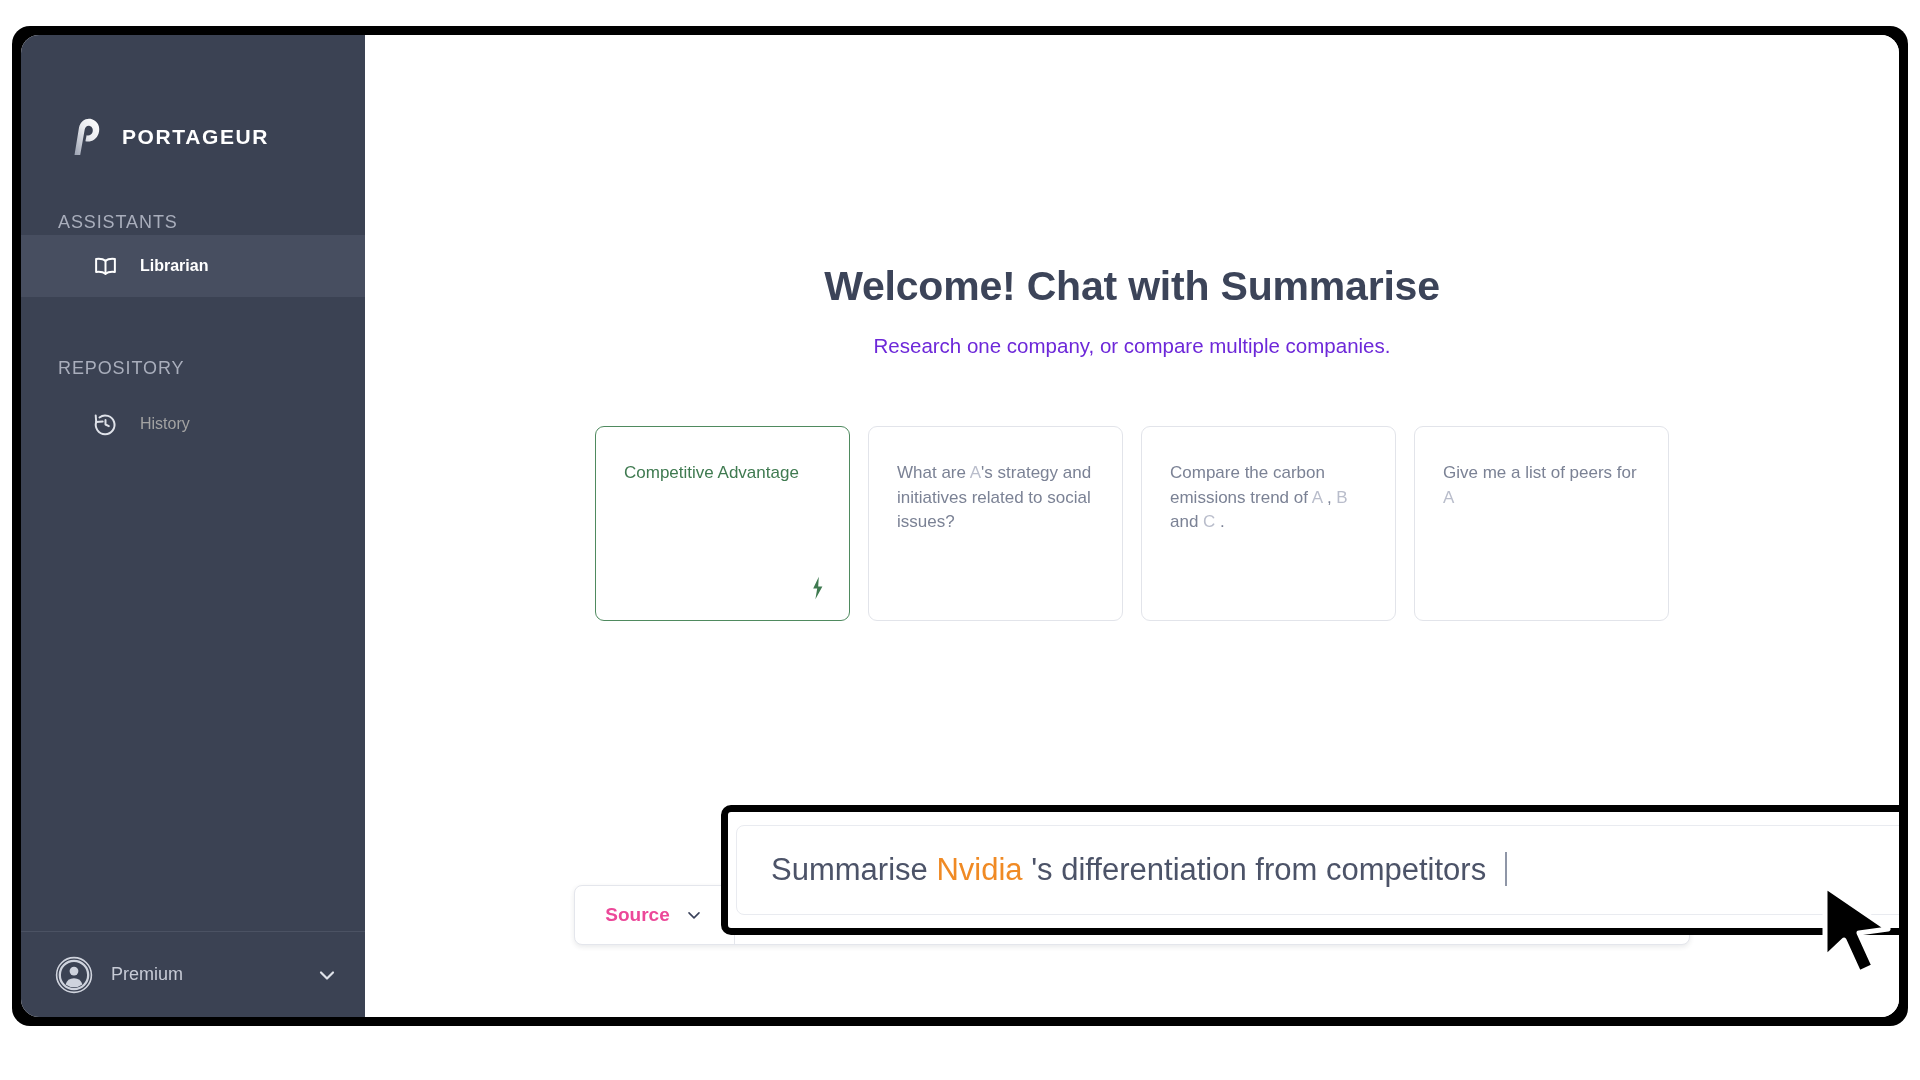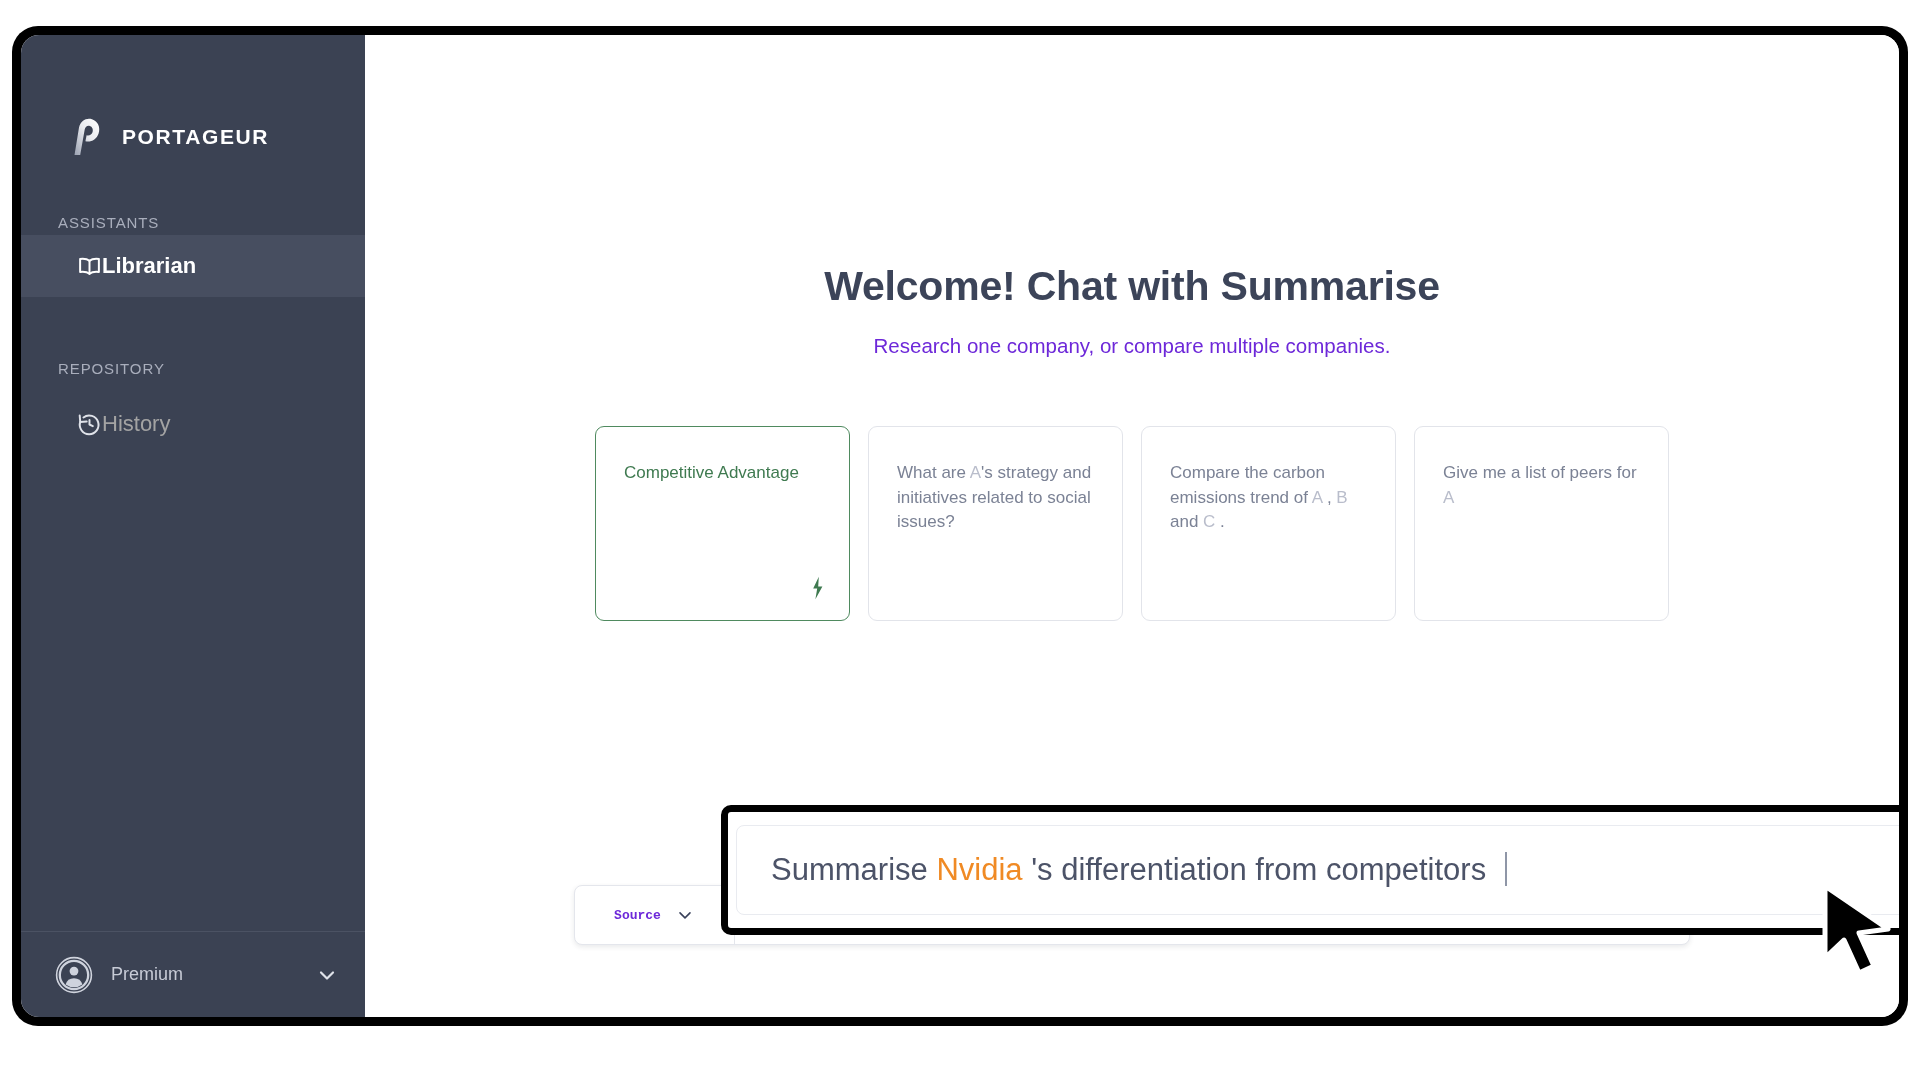--- a/index.html
+++ b/index.html
@@ -13,21 +13,21 @@
   }
 
   
   #app-window {
     position: absolute;
     left: 12px;
     top: 26px;
     width: 1896px;
     height: 1000px;
     background: #000000;
-    border-radius: 26px;
+    border-radius: 18px;
     padding: 9px;
     overflow: hidden;
   }
 
   #window-inner {
     position: relative;
     width: 100%;
     height: 100%;
     background: #ffffff;
     border-radius: 18px;
@@ -55,37 +55,38 @@
   .brand-logo { width: 44px; height: 44px; flex: 0 0 44px; }
   .brand-name {
     color: #ffffff;
     font-size: 21px;
     font-weight: bold;
     letter-spacing: 1.6px;
   }
 
   .nav-section-label {
     color: #a9aebc;
-    font-size: 15px;
+    font-size: 18px;
     letter-spacing: 0.9px;
     padding: 0 0 0 37px;
     height: 26px;
     display: flex;
     align-items: center;
   }
   .nav-section-label.assistants { margin-top: 22px; }
   .nav-section-label.repository { margin-top: 58px; }
 
   .nav-item {
     display: flex;
     align-items: center;
+    gap: 22px;
     height: 62px;
-    padding-left: 55px;
+    padding-left: 71px;
     color: #e9ebf0;
-    font-size: 22px;
+    font-size: 16px;
     cursor: pointer;
   }
   .nav-item .nav-icon {
     width: 26px; height: 26px;
     flex: 0 0 26px;
     display: flex; align-items: center; justify-content: center;
   }
   .nav-item.active {
     background: #474e60;
     color: #ffffff;
@@ -189,24 +190,23 @@
     width: 160px;
     flex: 0 0 160px;
     border-right: 1px solid #e4e6ec;
     display: flex;
     align-items: center;
     justify-content: center;
     gap: 14px;
     cursor: pointer;
   }
   #source-label {
-    color: #6d28d9;
-    font-size: 13px;
+    color: #ec4899;
+    font-size: 19px;
     font-weight: bold;
-    font-family: Liberation Mono, monospace;
   }
   .chev-sm { width: 20px; height: 20px; flex: 0 0 20px; }
 
   #composer-input {
     flex: 1 1 auto;
     display: flex;
     align-items: center;
     padding-left: 26px;
     font-size: 19.5px;
     color: #4c5368;

